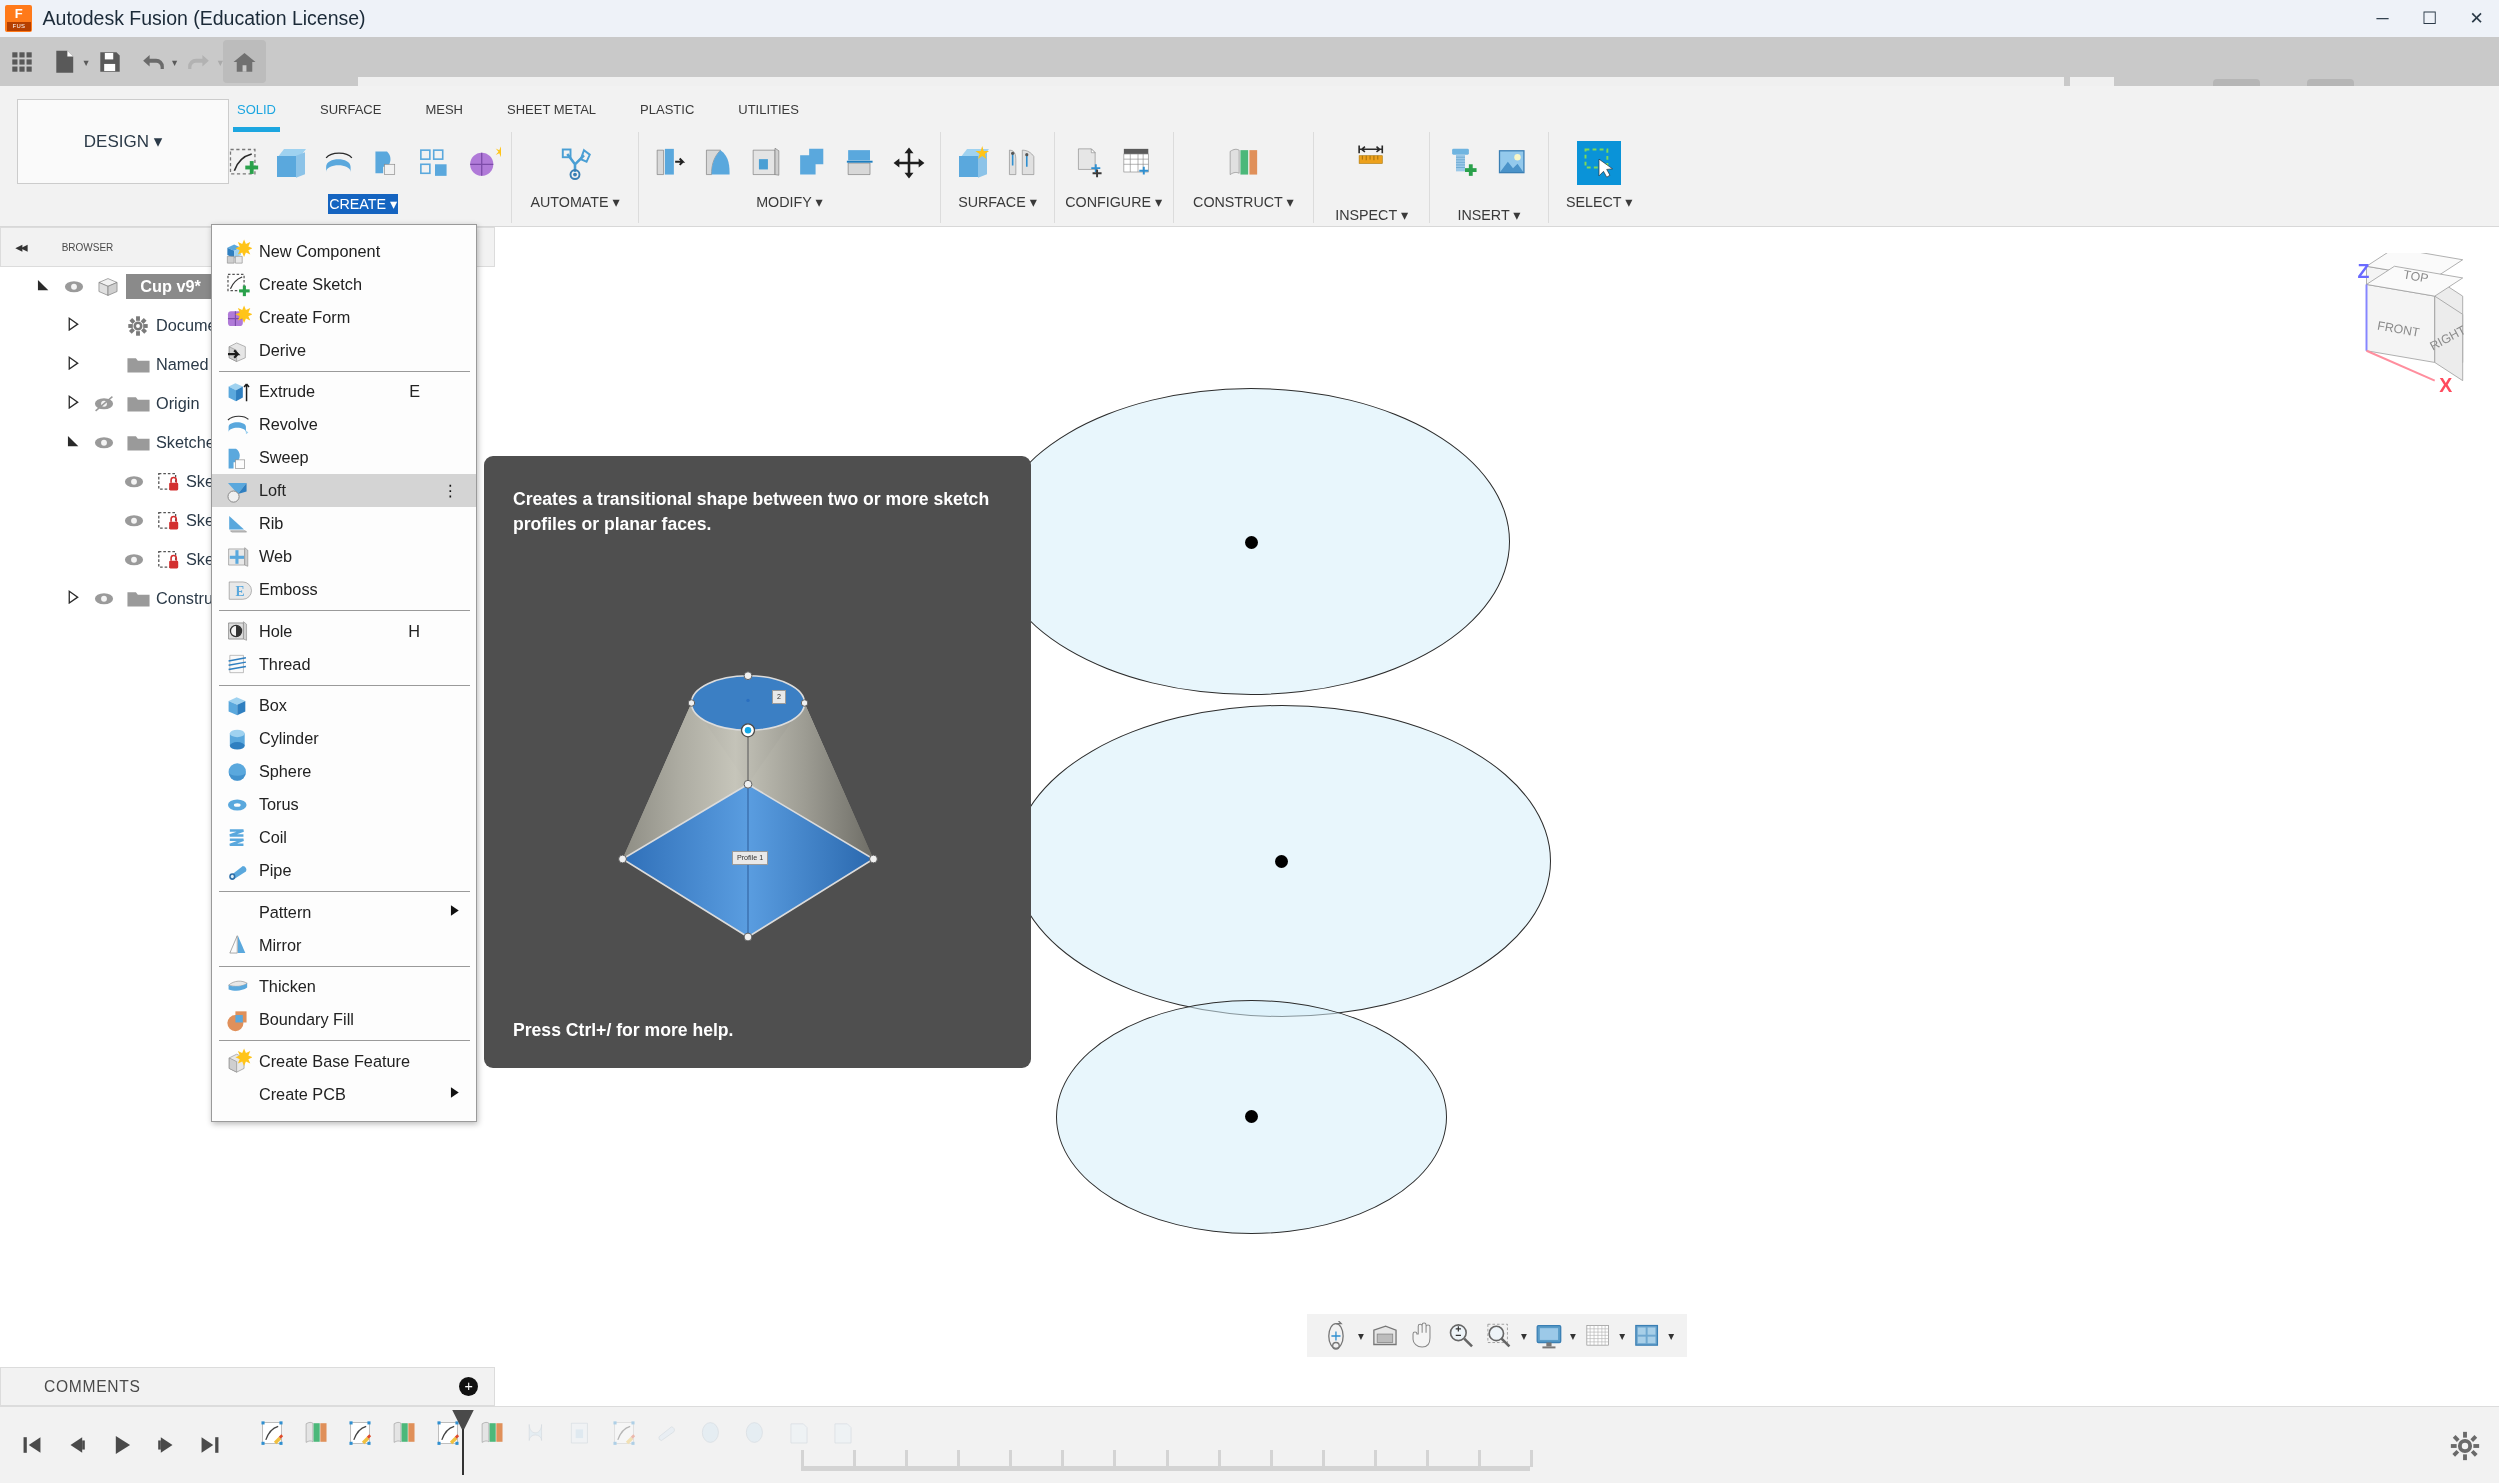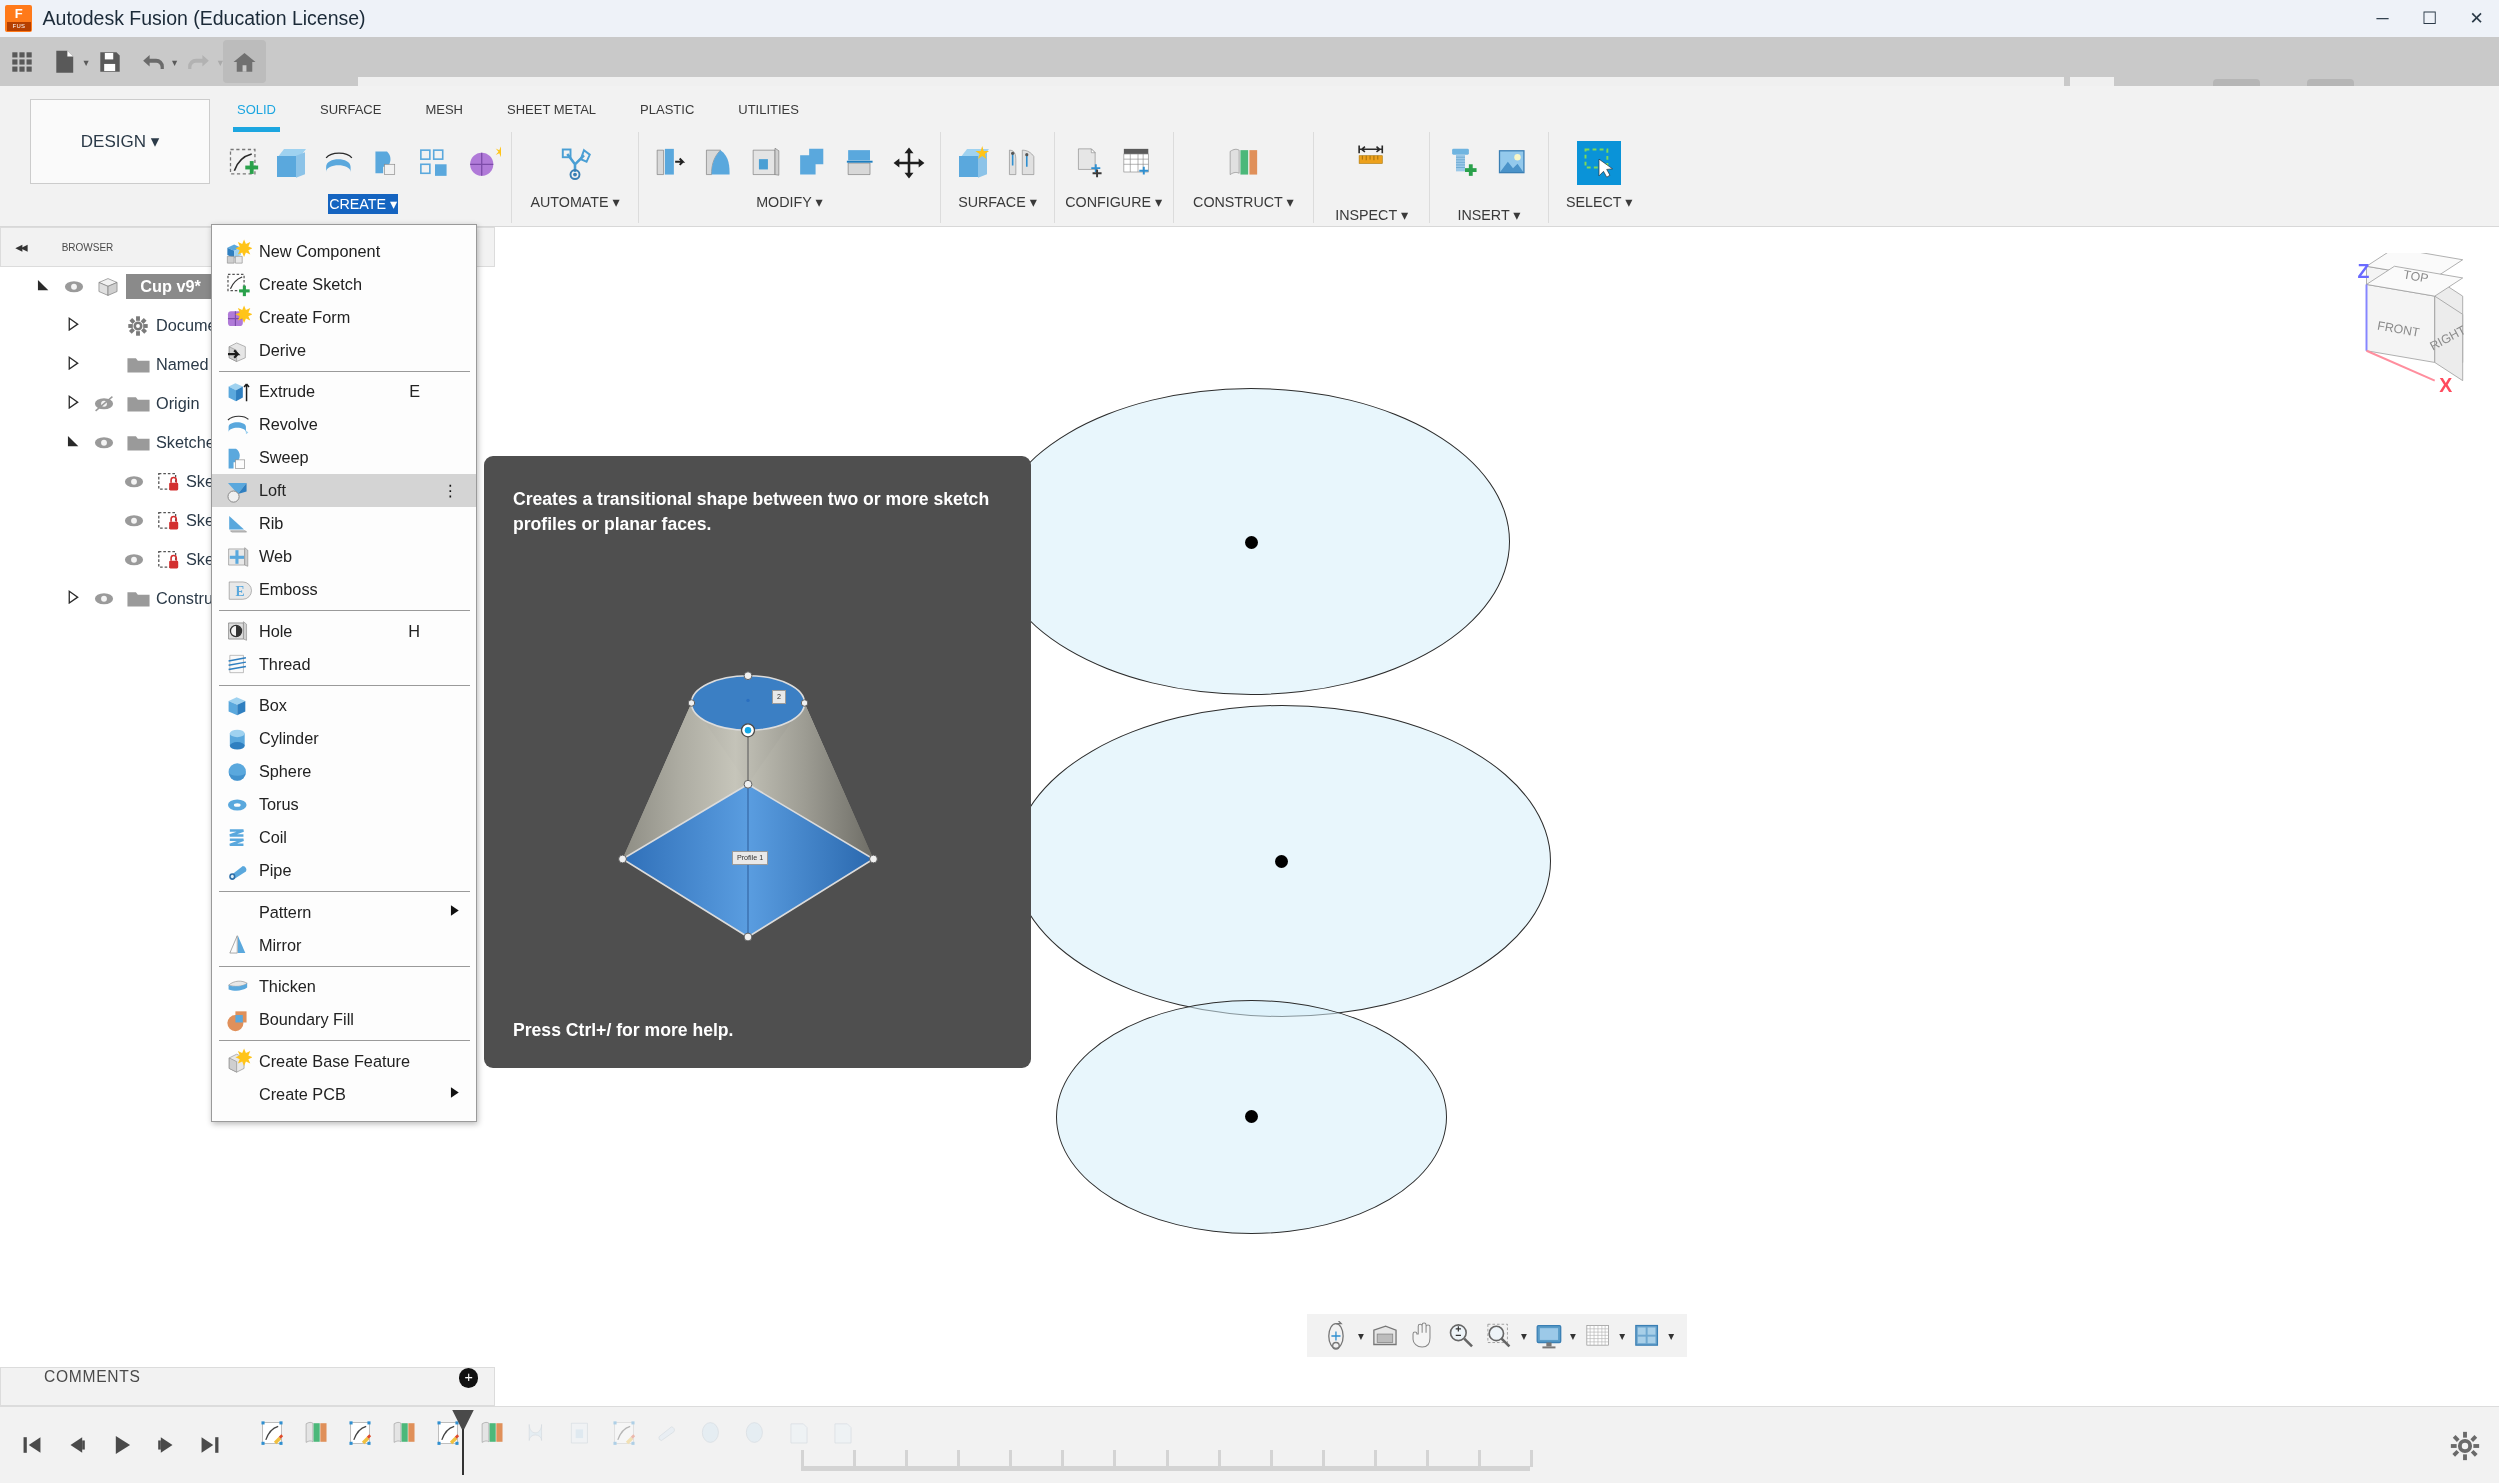--- a/index.html
+++ b/index.html
@@ -38,21 +38,21 @@
     color:#4a4a4a; font-size:19.5px; }
   #qat-right { position:absolute; right:5.2px; top:40px; height:46px; display:flex;
     align-items:center; }
   #qat-right .ic { width:47px; height:43px; display:flex; align-items:center;
     justify-content:center; position:relative; }
   #qat-right .ic.box { background:#b6b6b6; border-radius:3.9px; }
 
   
   #ribbon { position:absolute; left:0; top:86px; width:2500px; height:141px;
     background:#f2f2f2; border-bottom:0.7px solid #d8d8d8; }
-  #ws-switch { position:absolute; left:30px; top:13px; width:180px; height:85px;
+  #ws-switch { position:absolute; left:17px; top:13px; width:212px; height:85px;
     background:#fafafa; border:0.7px solid #ccc; display:flex; align-items:center;
     justify-content:center; }
   #ws-switch span { font-size:17px; color:#2b3a48; }
   #tabs { position:absolute; left:215px; top:5.2px; display:flex; }
   .rtab { padding:0 22px; height:38px; line-height:38px; font-size:13px;
     color:#3a3a3a; position:relative; }
   .rtab.sel { color:#1ca6e0; }
   .rtab.sel::after { content:""; position:absolute; left:18px; right:18px; bottom:-2.6px;
     height:4.6px; background:#1ca6e0; }
   #groups { position:absolute; left:215px; top:46px; right:0; height:95px;
@@ -86,21 +86,21 @@
     display:flex; align-items:center; }
   #browser-hdr .coll { margin-left:14.3px; color:#333; font-size:14.3px; letter-spacing:-2px; }
   #browser-hdr .lbl { margin-left:36px; font-size:10px; color:#4a4a4a; }
   .tnode { display:flex; align-items:center; height:39px; padding-left:0; }
   .tnode .arrow { width:27px; text-align:center; font-size:13px; color:#333; }
   .tnode .eye { width:33px; display:flex; justify-content:center; }
   .tnode .nicon { width:36px; display:flex; justify-content:center; }
   .tnode .nlabel { font-size:16.3px; color:#2b3a48; white-space:nowrap; }
   .tnode.root .nlabel { color:#fff; font-weight:bold; }
   #comments { position:absolute; left:0; bottom:77px; width:495px; height:39px;
-    background:#f2f2f2; border:0.7px solid #dcdcdc; display:flex; }
+    background:#f2f2f2; border:0.7px solid #dcdcdc; display:flex; align-items:center; }
   #comments .lbl { margin-left:43px; font-size:15.6px; color:#4a4a4a; letter-spacing:0.7px; }
   #comments .plus { margin-left:auto; margin-right:15.6px; width:19.5px; height:19.5px;
     border-radius:50%; background:#111; color:#fff; font-size:14.3px; text-align:center;
     line-height:18px; }
 
   
   #canvas { position:absolute; left:495px; top:227px; right:0; bottom:117px;
     background:#fff; overflow:hidden; }
   .ell { position:absolute; border:1.3px solid #2c2c2c; border-radius:50%;
     background:rgba(214,238,250,.55); }

